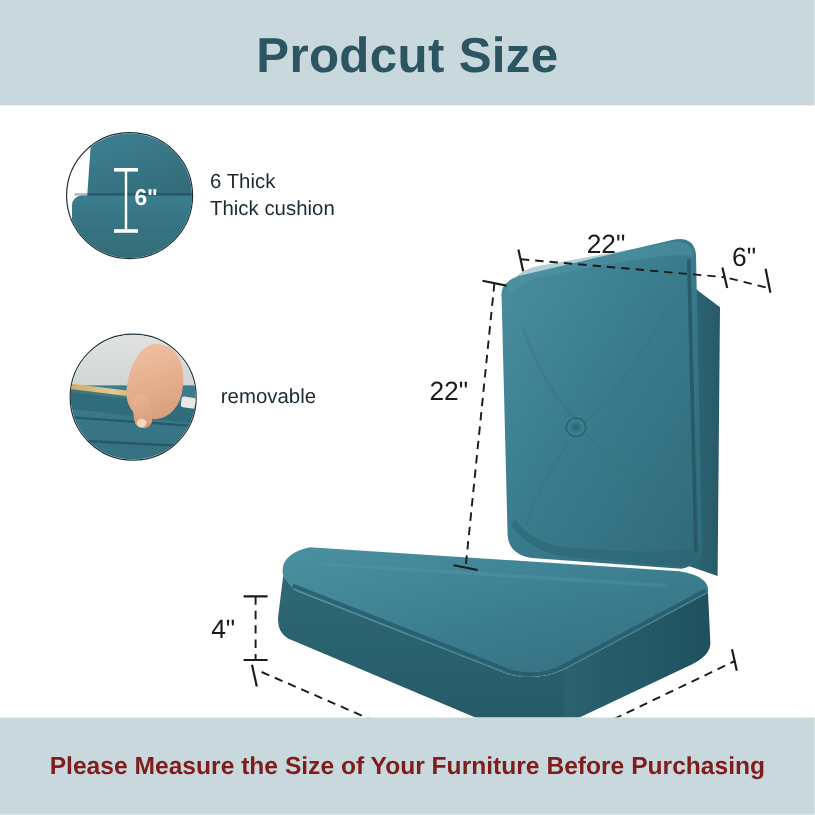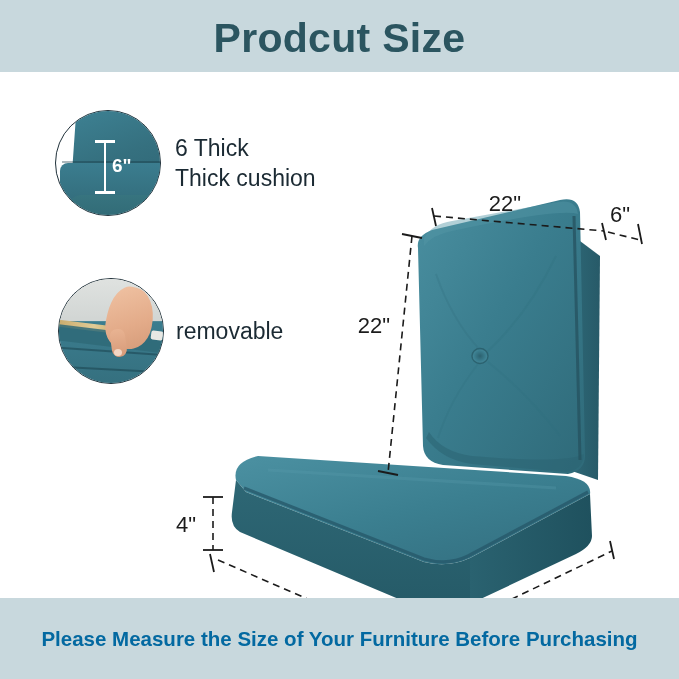--- a/index.html
+++ b/index.html
@@ -22,39 +22,39 @@
     width: 679px;
     background: #c8d8dd;
     display: flex;
     align-items: center;
     justify-content: center;
     text-align: center;
     box-sizing: border-box;
   }
   #header-banner {
     top: 0;
-    height: 72px;
+    height: 88px;
   }
   #header-title {
     font-size: 41px;
     font-weight: bold;
     color: #2b5560;
     letter-spacing: 0.3px;
     line-height: 1;
     margin: 0;
     padding-top: 4px;
   }
   #footer-banner {
     top: 598px;
     height: 81px;
   }
   #footer-text {
     font-size: 20.5px;
     font-weight: bold;
-    color: #0369a1;
+    color: #7f1d1d;
     line-height: 1.32;
     margin: 4px;
     padding: 0 22px;
   }
 
   
   #content {
     position: absolute;
     top: 88px;
     left: 0;
@@ -77,26 +77,26 @@
     height: 104px;
     border-radius: 50%;
     border: 1.4px solid #20313a;
     overflow: hidden;
     position: relative;
     flex: 0 0 auto;
     background: #ffffff;
   }
   .feature-label {
     margin-left: 14px;
-    font-size: 23px;
+    font-size: 17px;
     color: #1b2a33;
     line-height: 1.32;
     white-space: nowrap;
   }
-  #feature-covers .feature-label { margin-left: 12px; }
+  #feature-covers .feature-label { margin-left: 20px; }
 
   
   .c1-cushion-top {
     position: absolute;
     left: 18px; top: -6px;
     width: 120px; height: 78px;
     background: linear-gradient(160deg, #3e8294 0%, #35707f 55%, #2f6675 100%);
     border-radius: 16px 22px 6px 6px;
     transform: skewX(-4deg);
   }

